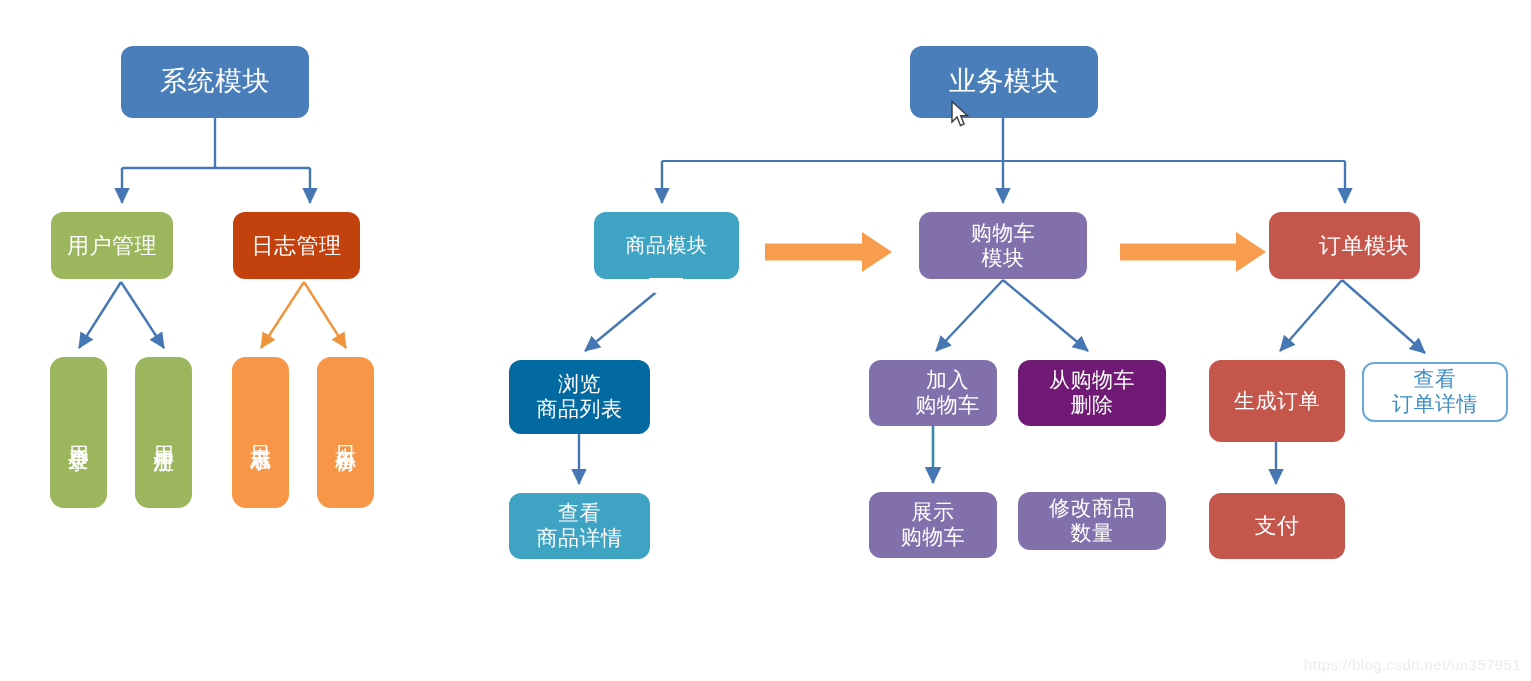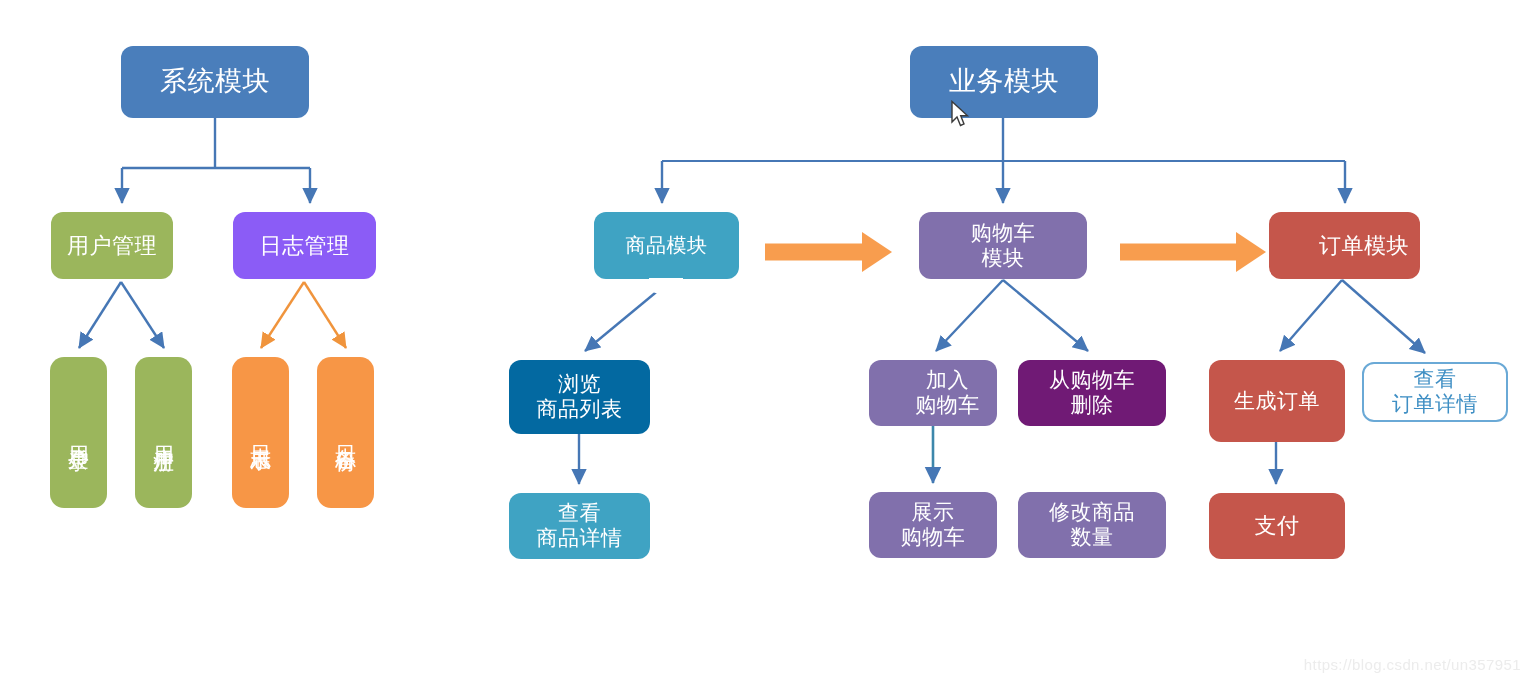--- a/index.html
+++ b/index.html
@@ -137,41 +137,41 @@
 
     <g id="flow-arrows">
         <path d="M765,243.5 L862,243.5 L862,232 L892,252 L862,272 L862,260.5 L765,260.5 Z" fill="#f89d4e"></path>
         <path d="M1120,243.5 L1236,243.5 L1236,232 L1266,252 L1236,272 L1236,260.5 L1120,260.5 Z" fill="#f89d4e"></path>
       </g>
   </svg>
 
   <div id="nodes">
       <div class="node" style="left: 121px; top: 46px; width: 188px; height: 72px; font-size: 27px; background: rgb(74, 126, 187);">系统模块</div>
       <div class="node" style="left: 51px; top: 212px; width: 122px; height: 67px; font-size: 22px; background: rgb(155, 182, 92);">用户管理</div>
-      <div class="node" style="left: 233px; top: 212px; width: 143px; height: 67px; font-size: 22px; background: #8b5cf6;">日志管理</div>
+      <div class="node" style="left: 233px; top: 212px; width: 127px; height: 67px; font-size: 22px; background: #c2410c;">日志管理</div>
       <div class="node vertical" style="left: 50px; top: 357px; width: 57px; height: 151px; font-size: 21px; background: rgb(155, 182, 92);">用户登录</div>
       <div class="node vertical" style="left: 135px; top: 357px; width: 57px; height: 151px; font-size: 21px; background: rgb(155, 182, 92);">用户注册</div>
       <div class="node vertical" style="left: 232px; top: 357px; width: 57px; height: 151px; font-size: 21px; background: rgb(247, 150, 70);">日志展示</div>
       <div class="node vertical" style="left: 317px; top: 357px; width: 57px; height: 151px; font-size: 21px; background: rgb(247, 150, 70);">日志备份</div>
       <div class="node" style="left: 910px; top: 46px; width: 188px; height: 72px; font-size: 27px; background: rgb(74, 126, 187);">业务模块</div>
       <div class="node" style="left: 594px; top: 212px; width: 145px; height: 67px; font-size: 20px; background: rgb(63, 163, 195);">商品模块</div>
       <div class="node" style="left: 919px; top: 212px; width: 168px; height: 67px; font-size: 21px; background: rgb(129, 112, 172);">购物车
 模块</div>
       <div class="node" style="left: 1269px; top: 212px; width: 151px; height: 67px; font-size: 22px; background: rgb(197, 86, 75); padding-left: 39px;">订单模块</div>
       <div class="node" style="left: 509px; top: 360px; width: 141px; height: 74px; font-size: 21px; background: #0369a1;">浏览
 商品列表</div>
       <div class="node" style="left: 509px; top: 493px; width: 141px; height: 66px; font-size: 21px; background: rgb(63, 163, 195);">查看
 商品详情</div>
       <div class="node" style="left: 869px; top: 360px; width: 128px; height: 66px; font-size: 21px; background: rgb(129, 112, 172); padding-left: 29px;">加入
 购物车</div>
       <div class="node" style="left: 1018px; top: 360px; width: 148px; height: 66px; font-size: 21px; background: #701a75;">从购物车
 删除</div>
       <div class="node" style="left: 869px; top: 492px; width: 128px; height: 66px; font-size: 21px; background: rgb(129, 112, 172);">展示
 购物车</div>
-      <div class="node" style="left: 1018px; top: 492px; width: 148px; height: 66px; font-size: 21px; background: rgb(129, 112, 172);">修改商品
+      <div class="node" style="left: 1018px; top: 492px; width: 148px; height: 58px; font-size: 21px; background: rgb(129, 112, 172);">修改商品
 数量</div>
       <div class="node" style="left: 1209px; top: 360px; width: 136px; height: 82px; font-size: 21px; background: rgb(197, 86, 75);">生成订单</div>
       <div class="node outline" style="left: 1362px; top: 362px; width: 146px; height: 60px; font-size: 21px; background: rgb(136, 136, 136);">查看
 订单详情</div>
       <div class="node" style="left: 1209px; top: 493px; width: 136px; height: 66px; font-size: 22px; background: rgb(197, 86, 75);">支付</div>
     </div>
 
   <div class="notch" style="left:649px; top:278px;"></div>
 
   <div class="watermark">https://blog.csdn.net/un357951</div>

